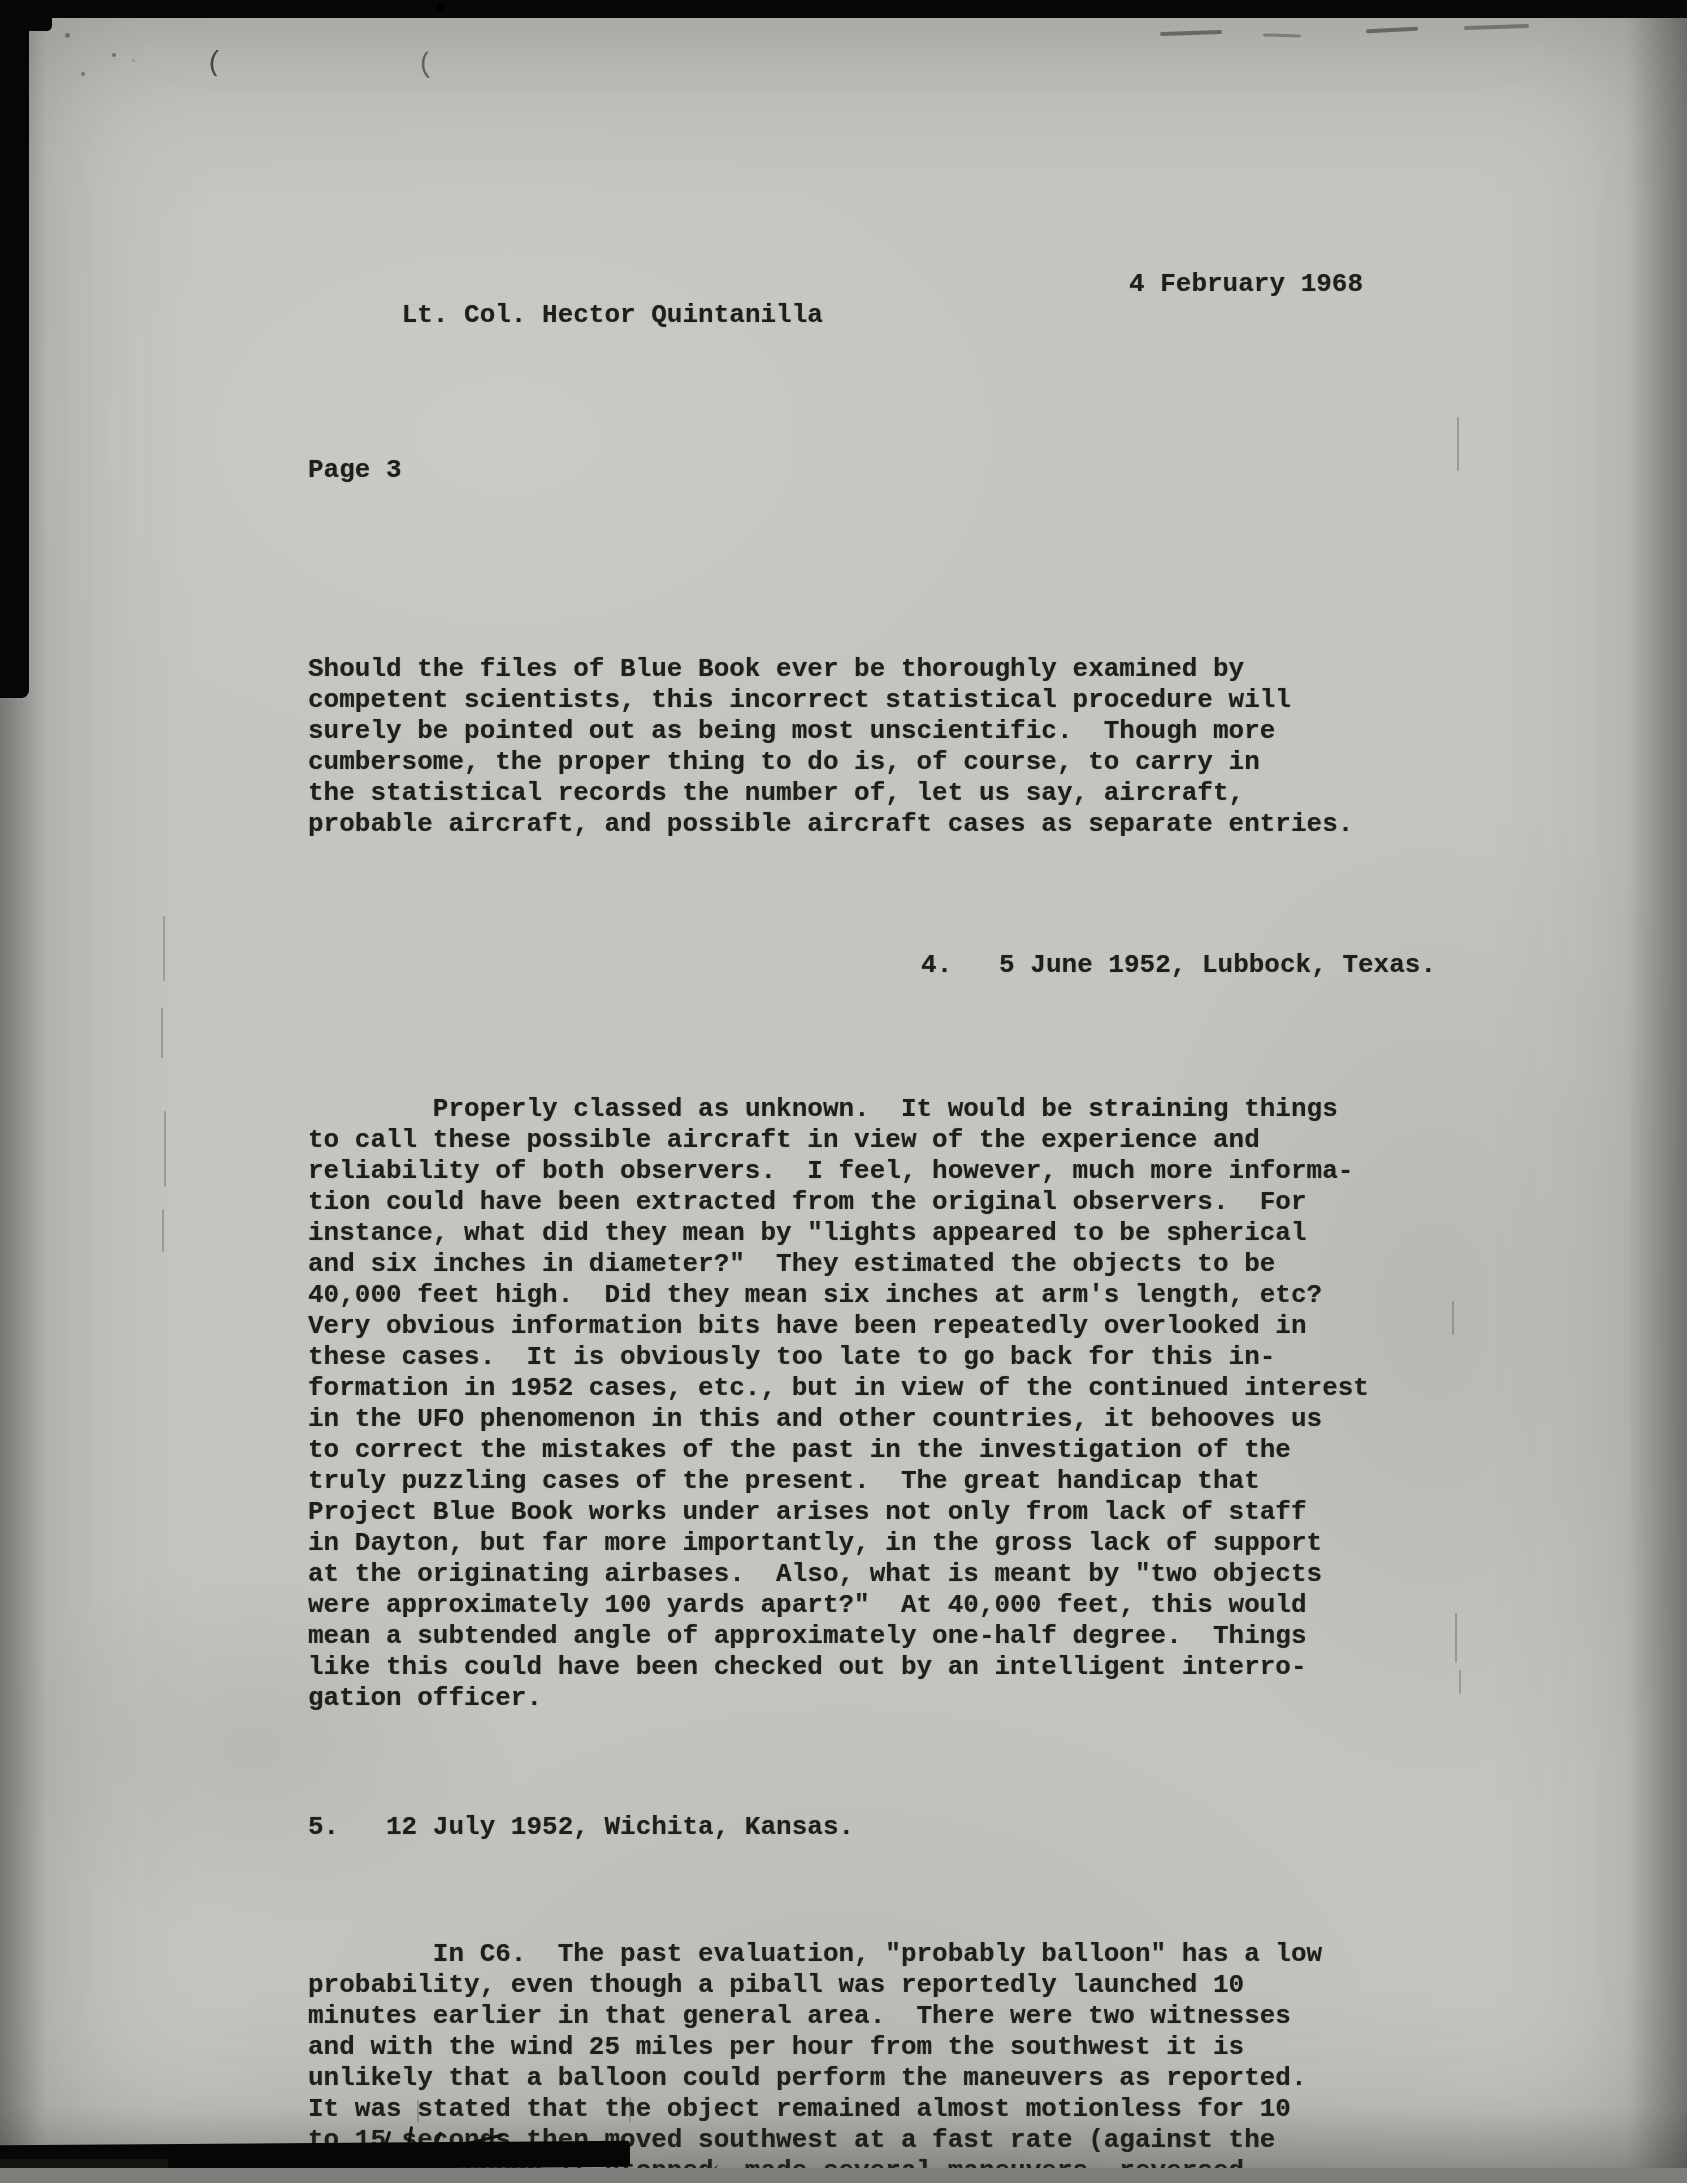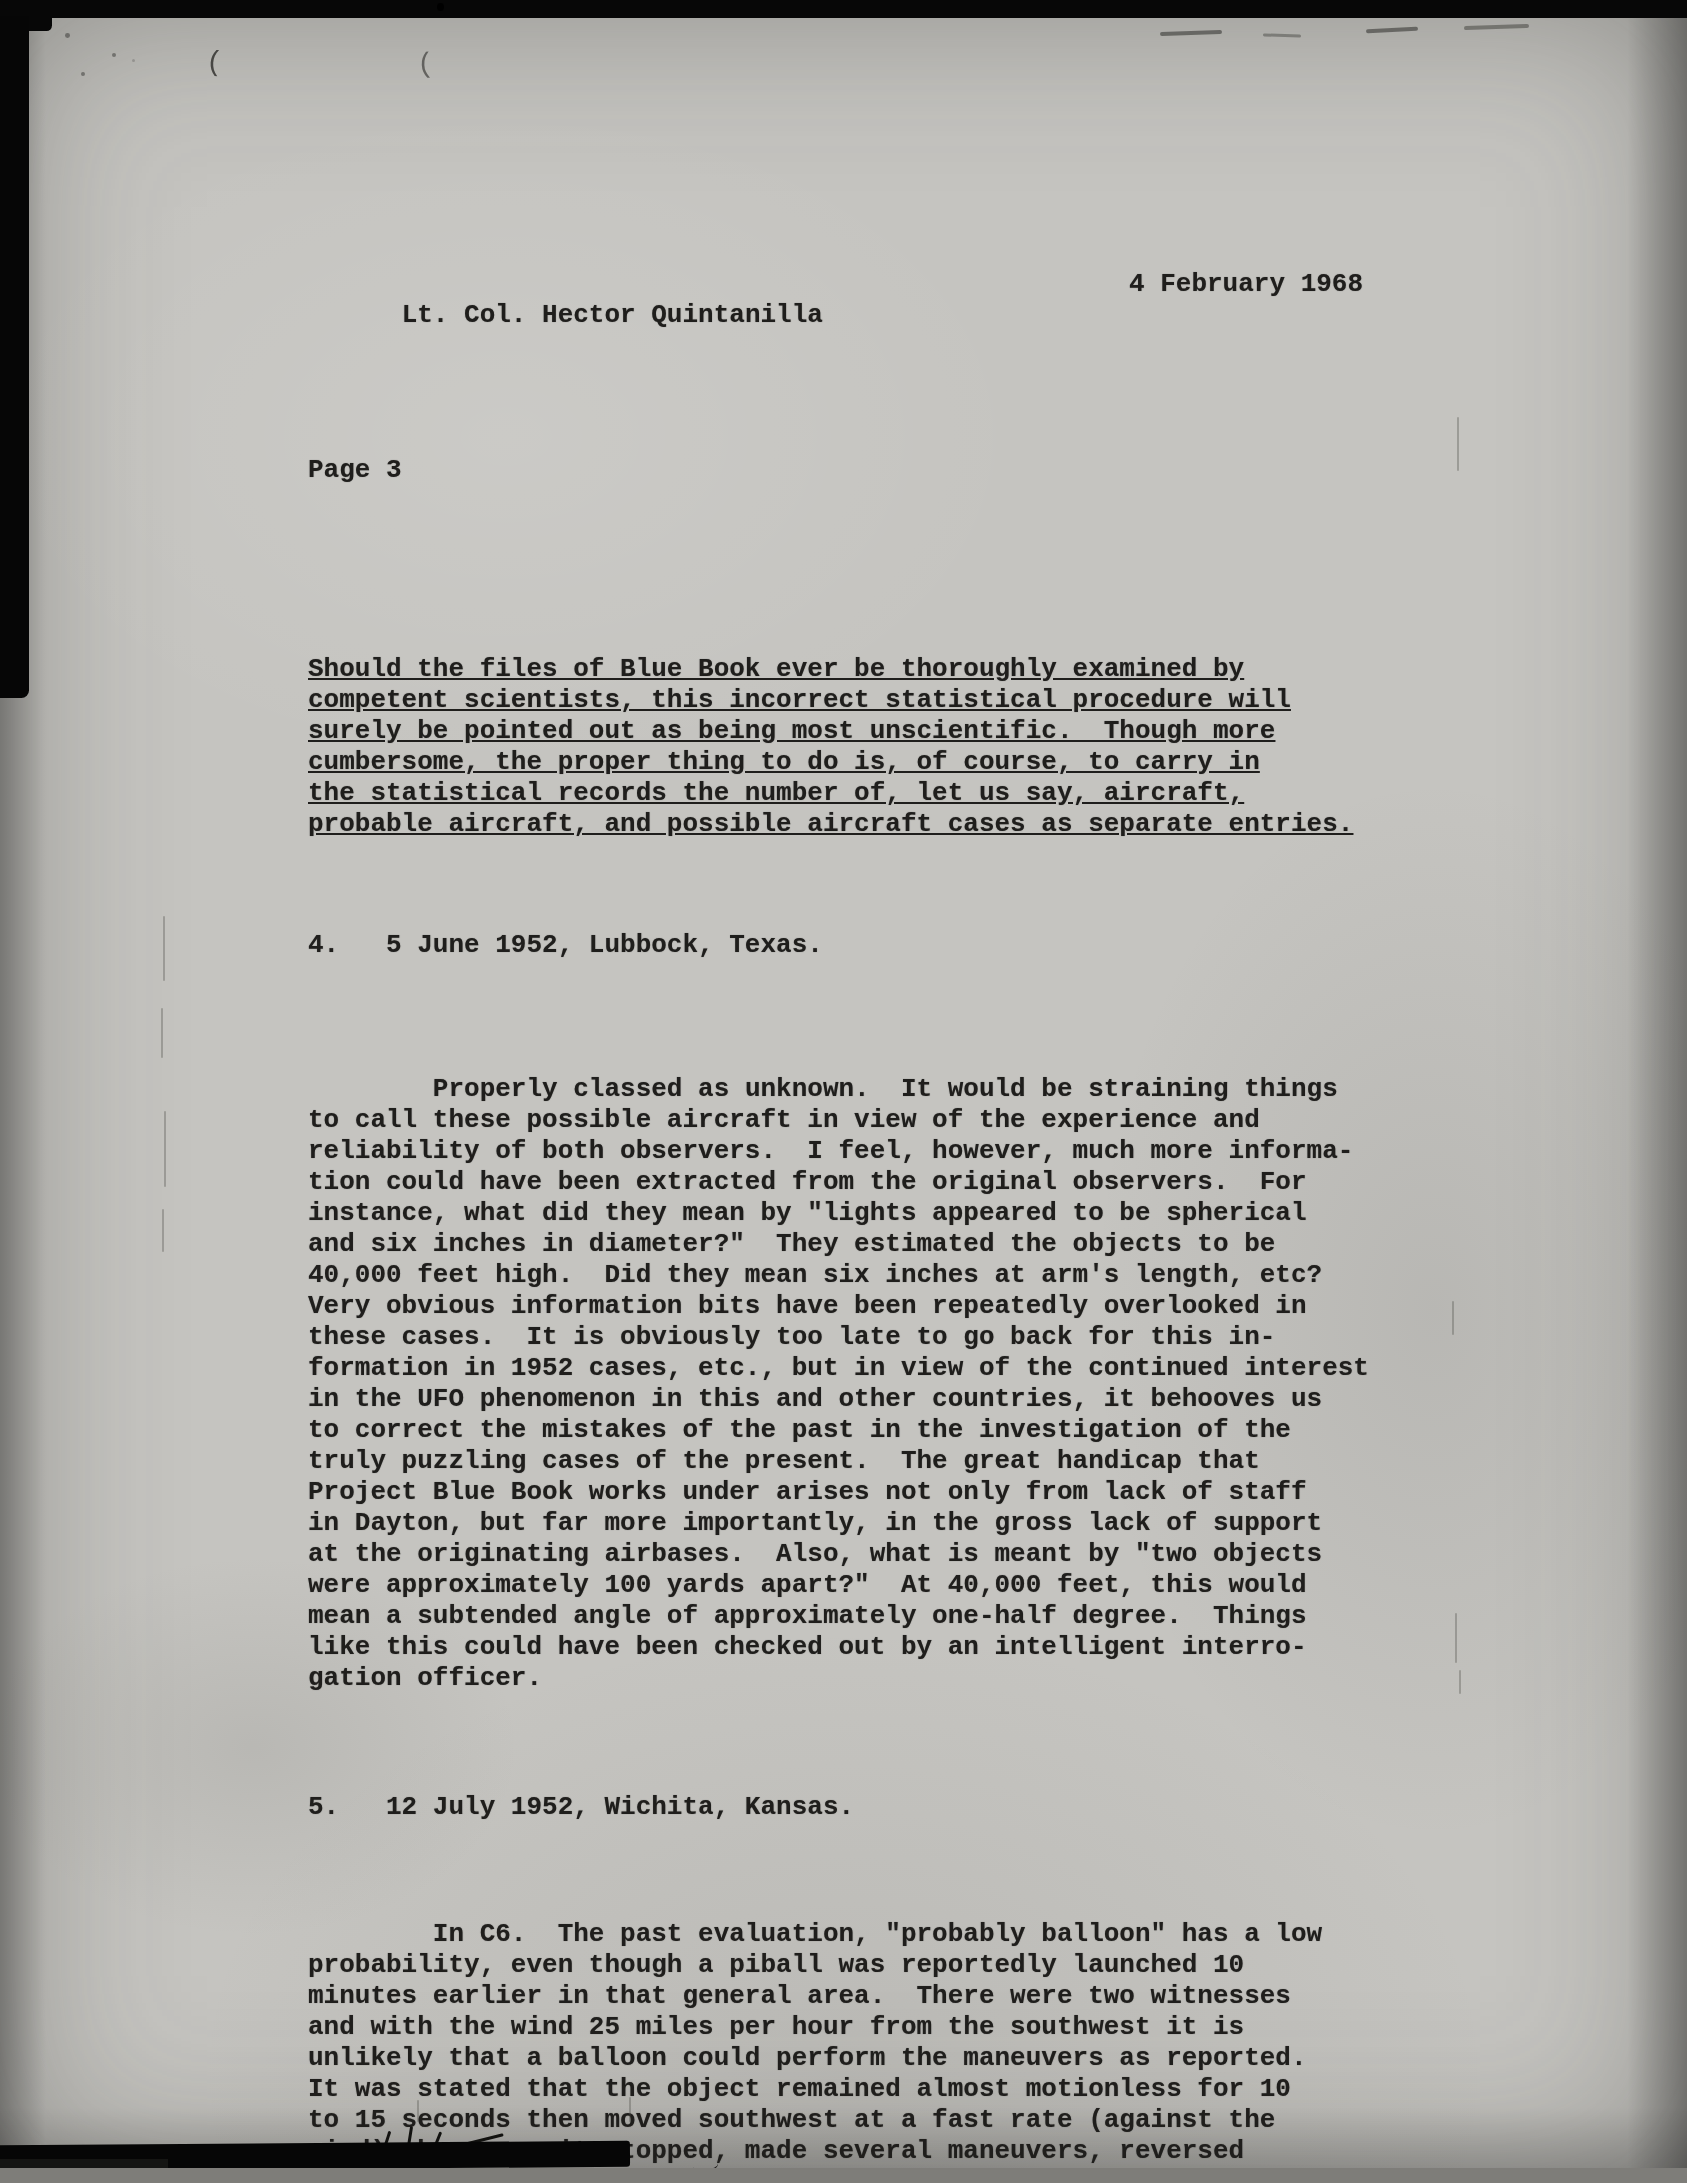--- a/index.html
+++ b/index.html
@@ -32,22 +32,22 @@
   .page-text {
     position:absolute; left:308px; top:207px; width:1128px;
     color:#1f1e1c;
     font-size:26px; line-height:31px; font-weight:700;
     white-space:pre-wrap;
     text-shadow:0 0 1.1px rgba(30,30,28,0.45);
     z-index:3;
   }
   .header-row { position:relative; }
   .header-date { position:absolute; left:821px; top:0; }
-  .para-intro { margin-top:106px;text-decoration:underline; }
-  .case-heading-4 { margin-top:28px; }
+  .para-intro { margin-top:106px; }
+  .case-heading-4 { margin-top:48px;text-align:right; }
   .case-body-4 { margin-top:51px; }
   .case-heading-5 { margin-top:36px; }
   .case-body-5 { margin-top:34px; }
 
   .artifact { position:absolute; z-index:4; }
   .edge-top { top:0; left:0; width:1687px; height:18.4px; background:#070707; }
   .edge-top-left { top:0; left:0; width:52px; height:31px; background:#070707; border-radius:0 0 5.4px 0; }
   .dot-top-center { top:3.3px; left:437px; width:7px; height:8.1px; background:#000; border-radius:50%; }
   .edge-left { top:16.3px; left:0; width:29px; height:682px; background:#060606; border-radius:0 0 7.6px 0; }
 

